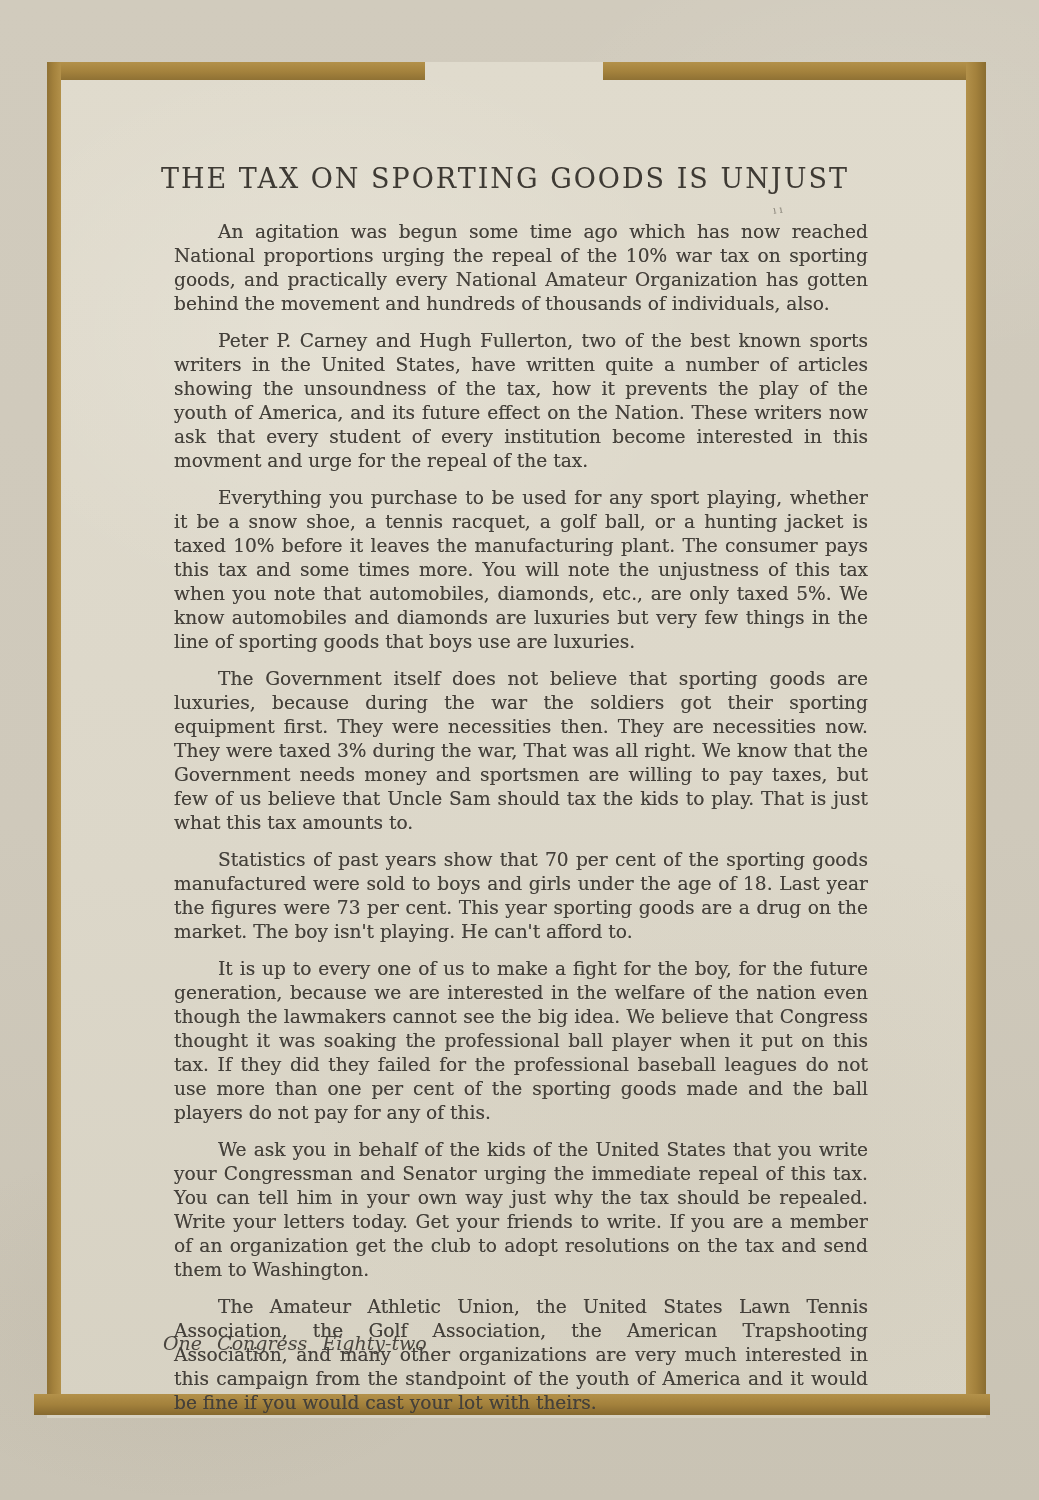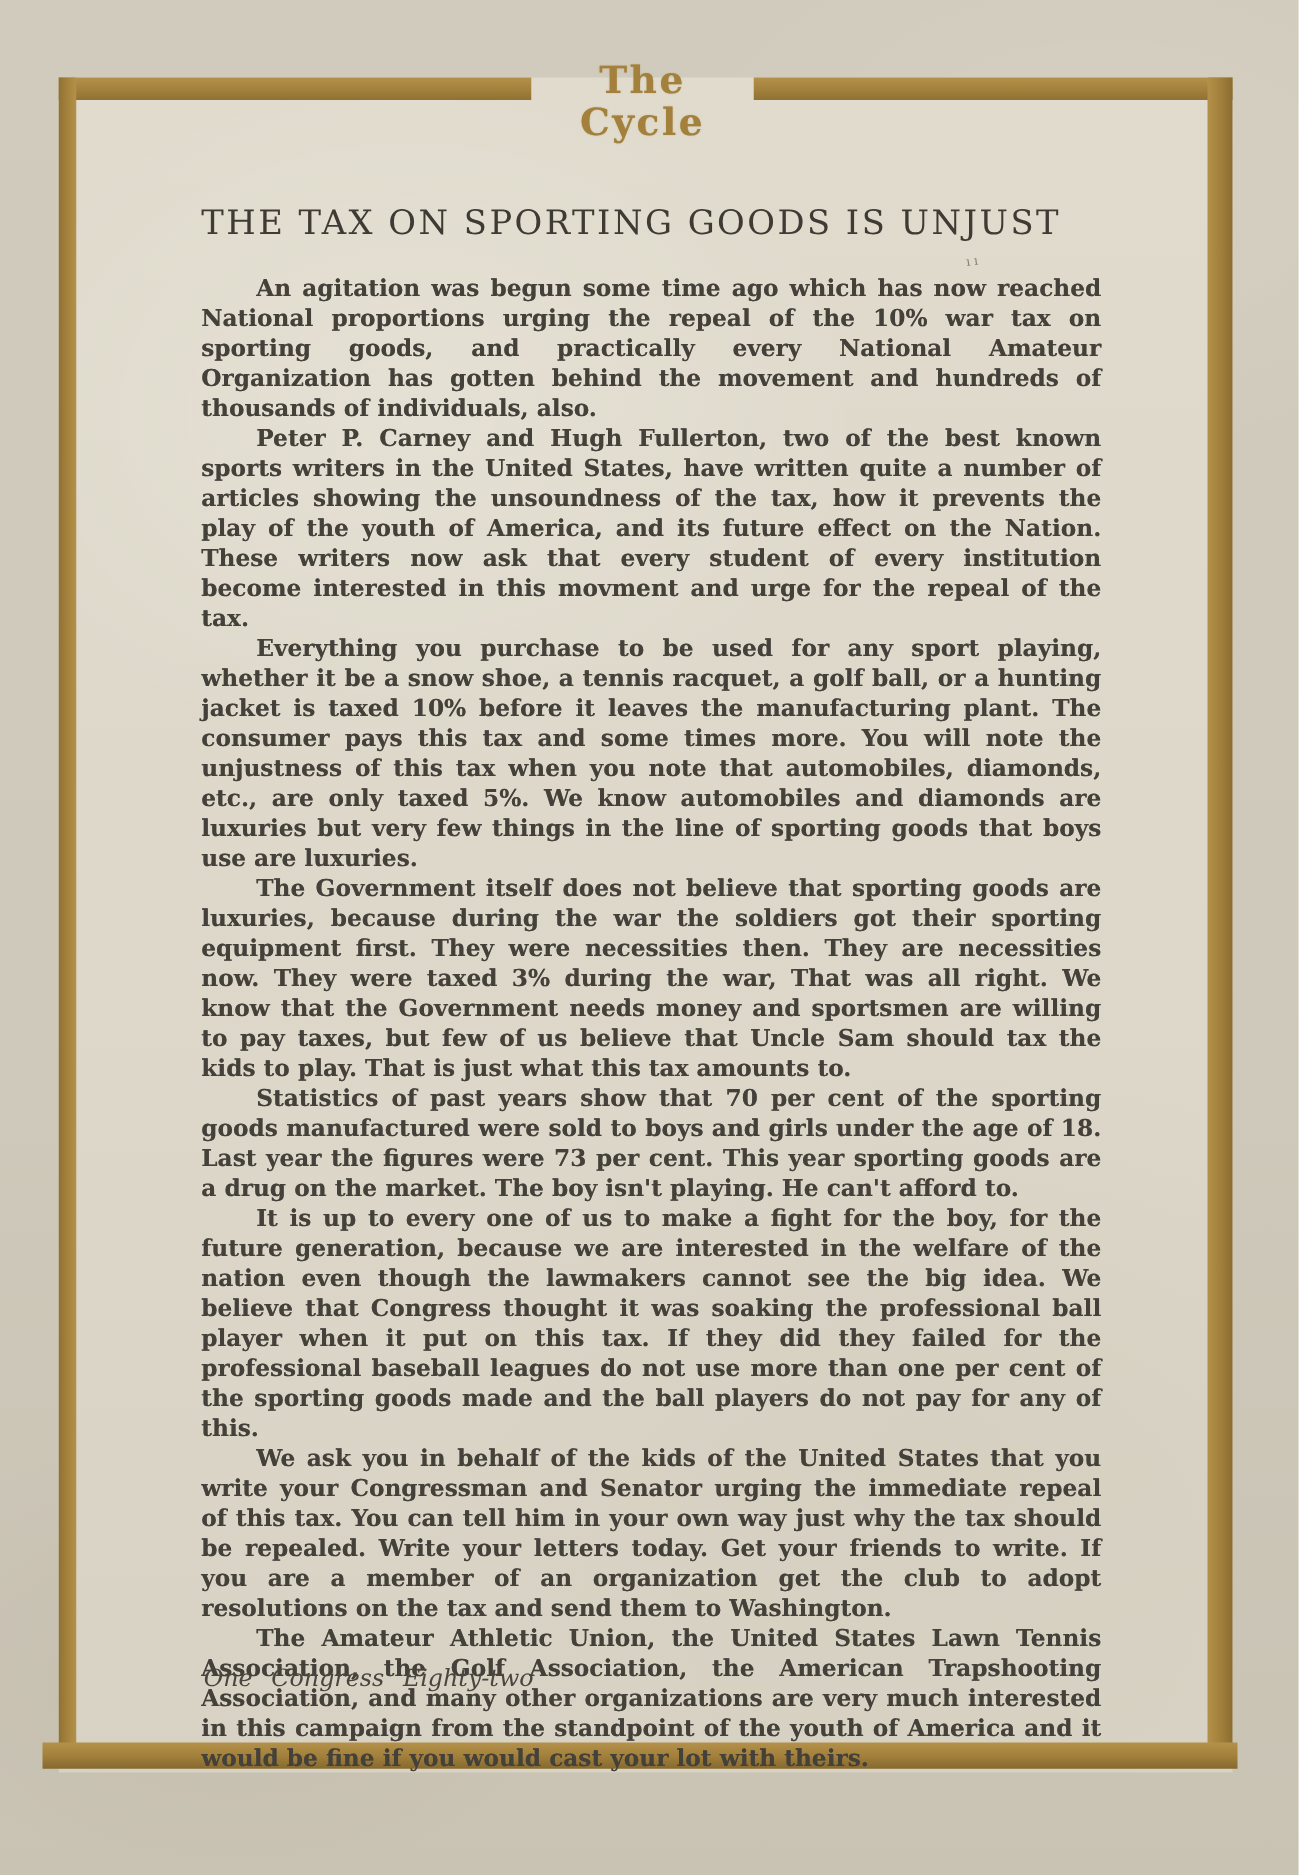--- a/index.html
+++ b/index.html
@@ -54,46 +54,44 @@
     color:#3e3a34;
     white-space:nowrap;
   }
   .artifact{
     position:absolute;left:612px;top:46px;
     font-size:10px;letter-spacing:3px;color:#6f6a60;
     transform:rotate(-8deg);opacity:.8;
   }
   .paragraphs{margin-top:20px;}
   .paragraphs p{
-    margin:0;
+    margin:13px;
     font-size:18.6px;
     line-height:24px;
     text-align:justify;
     text-indent:44px;
     color:var(--ink,#44403a);
     text-shadow:0 0 .4px rgba(68,64,58,.55);
-    font-weight:bold;
   }
   .folio{
     position:absolute;left:163px;top:1332px;
     font-style:italic;
     font-size:19px;
     word-spacing:9px;
     color:#4a463f;
   }
 </style>
 </head>
 <body>
 
 <div class="scan">
 
   <div class="sheet"></div>
 
   <div class="band band-left"></div>
-  <div class="masthead">The Cycle</div>
   <div class="band band-right"></div>
   <div class="rule-left"></div>
   <div class="rule-right"></div>
   <div class="bar-bottom"></div>
 
   <div class="content">
     <h1 class="title">THE TAX ON SPORTING GOODS IS UNJUST</h1>
     <span class="artifact">ıı</span>
     <div class="paragraphs">
       <p>An agitation was begun some time ago which has now reached National proportions urging the repeal of the 10% war tax on sporting goods, and practically every National Amateur Organization has gotten behind the movement and hundreds of thousands of individuals, also.</p>

